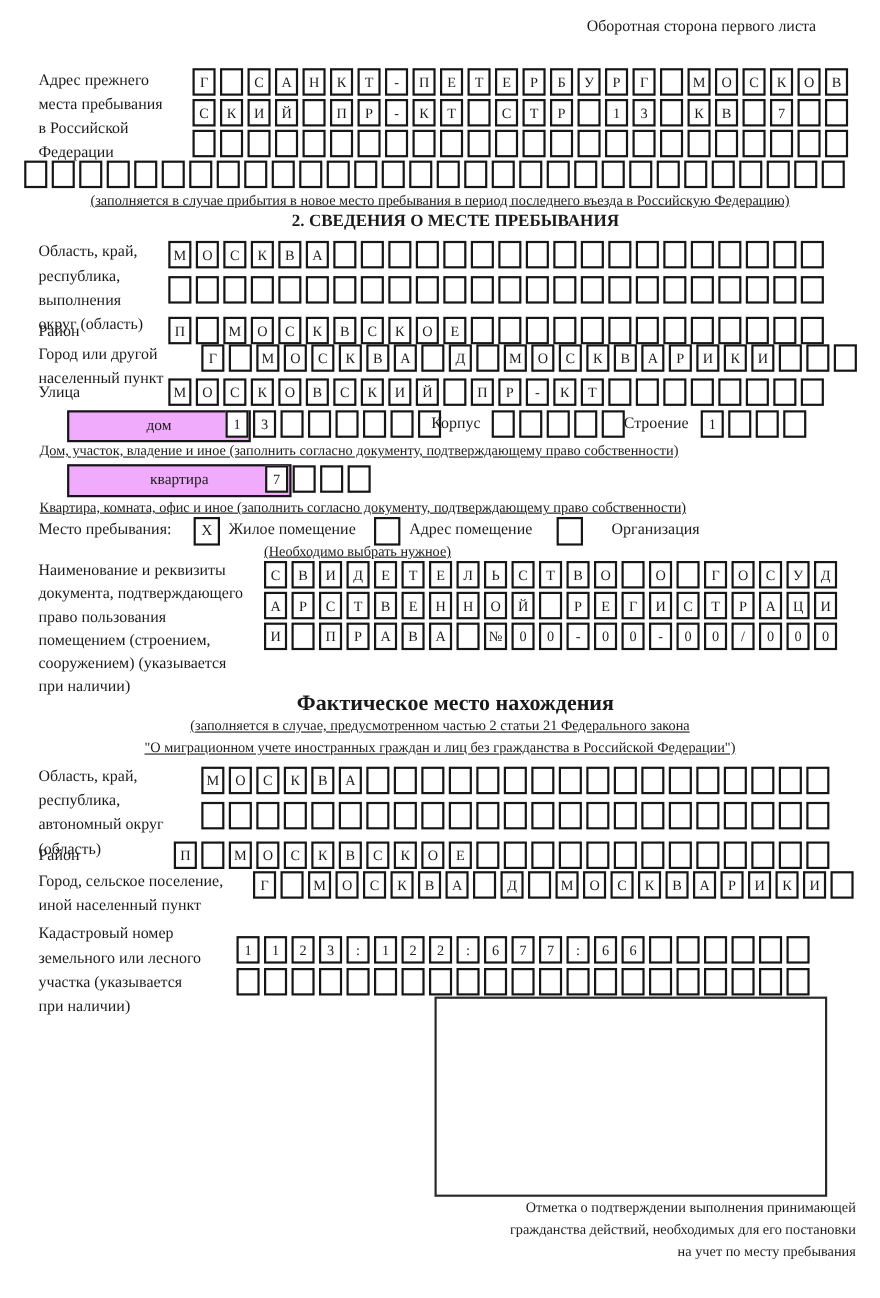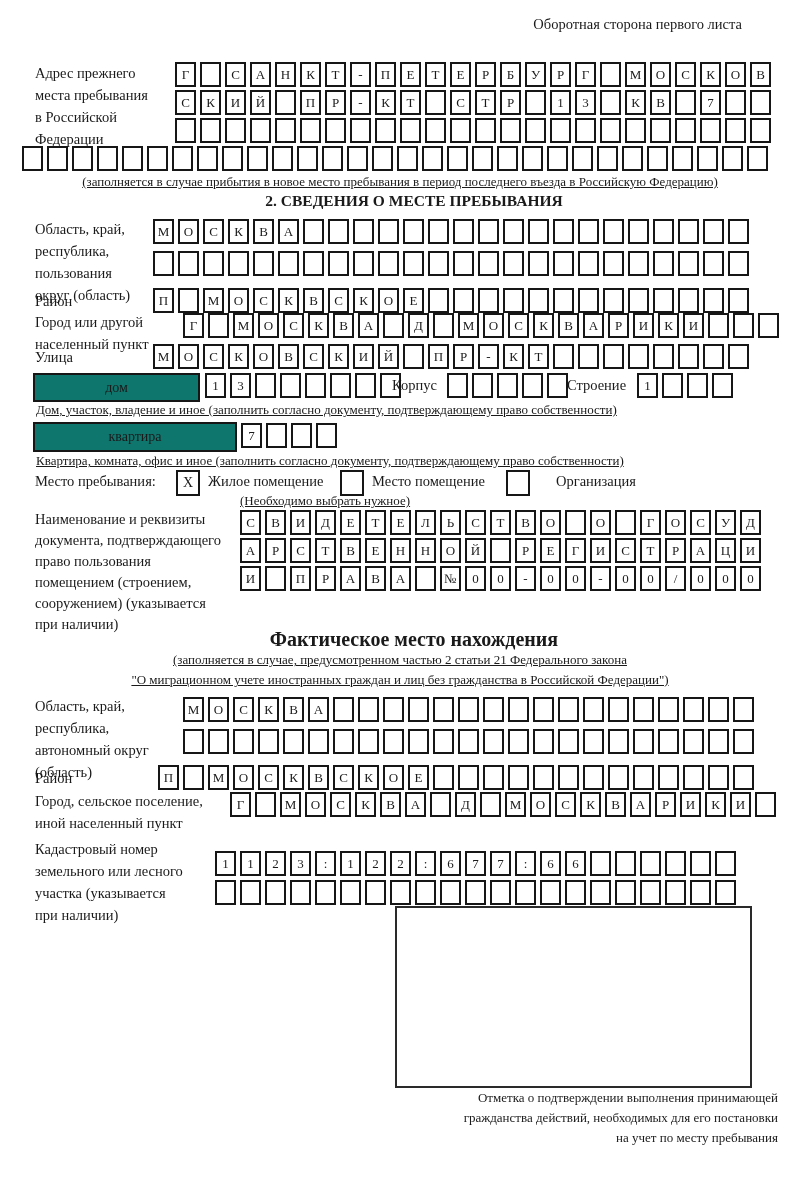--- a/index.html
+++ b/index.html
@@ -9,21 +9,21 @@
   .lbl{position:absolute;font-size:14.5px;line-height:22px;white-space:nowrap;}
   .lbl.tight div{line-height:21px;}
   .cells{position:absolute;display:flex;gap:4px;}
   .cell{width:17px;height:21px;border:2px solid #161616;display:flex;align-items:center;
         justify-content:center;font-size:13px;font-family:"Liberation Serif",serif;
         background:#fff;flex:0 0 auto;}
   .caption{position:absolute;font-size:13px;white-space:nowrap;text-decoration:underline;}
   .caption.center{left:0;width:800px;text-align:center;}
   .title{position:absolute;left:14px;width:800px;text-align:center;font-weight:bold;font-size:15.5px;}
   .wbox{position:absolute;border:2px solid #161616;display:flex;align-items:center;
-        justify-content:center;font-size:14px;background:#0f766e;}
+        justify-content:center;font-size:14px;background:#f0abfc;margin-left:28px;}
   .chk{position:absolute;width:20px;height:22px;border:2px solid #161616;text-align:center;
        font-size:14px;line-height:22px;background:#fff;}
   .inline-lbl{position:absolute;font-size:14.5px;white-space:nowrap;}
   .stamp{position:absolute;border:2px solid #2a2a2a;background:#fff;}
   .stamp-cap{position:absolute;font-size:13px;text-align:right;line-height:20px;}
 </style>
 </head>
 <body>
 
 <div class="page">
@@ -146,21 +146,21 @@
       <div class="cell"></div>
       <div class="cell"></div>
     </div>
   <div class="caption center" style="top:174px">(заполняется в случае прибытия в новое место пребывания в период последнего въезда в Российскую Федерацию)</div>
 
   <div class="title" style="top:192px">2. СВЕДЕНИЯ О МЕСТЕ ПРЕБЫВАНИЯ</div>
 
   <div class="lbl" style="left:35px;top:218px">
       <div>Область, край,</div>
       <div>республика,</div>
-      <div>пользования</div>
+      <div>выполнения</div>
       <div>округ (область)</div>
     </div>
   <div class="cells" style="left:153px;top:219px">
       <div class="cell">М</div>
       <div class="cell">О</div>
       <div class="cell">С</div>
       <div class="cell">К</div>
       <div class="cell">В</div>
       <div class="cell">А</div>
       <div class="cell"></div>
@@ -330,21 +330,21 @@
       <div class="cell"></div>
       <div class="cell"></div>
       <div class="cell"></div>
     </div>
   <div class="caption" style="left:36px;top:453px">Квартира, комната, офис и иное (заполнить согласно документу, подтверждающему право собственности)</div>
 
   <div class="inline-lbl" style="left:35px;top:473px">Место пребывания:</div>
   <div class="chk" style="left:176px;top:470px">X</div>
   <div class="inline-lbl" style="left:208px;top:473px">Жилое помещение</div>
   <div class="chk" style="left:340px;top:470px"></div>
-  <div class="inline-lbl" style="left:372px;top:473px">Место помещение</div>
+  <div class="inline-lbl" style="left:372px;top:473px">Адрес помещение</div>
   <div class="chk" style="left:506px;top:470px"></div>
   <div class="inline-lbl" style="left:556px;top:473px">Организация</div>
   <div class="caption" style="left:240px;top:493px">(Необходимо выбрать нужное)</div>
 
   <div class="lbl tight" style="left:35px;top:509px">
       <div>Наименование и реквизиты</div>
       <div>документа, подтверждающего</div>
       <div>право пользования</div>
       <div>помещением (строением,</div>
       <div>сооружением) (указывается</div>

